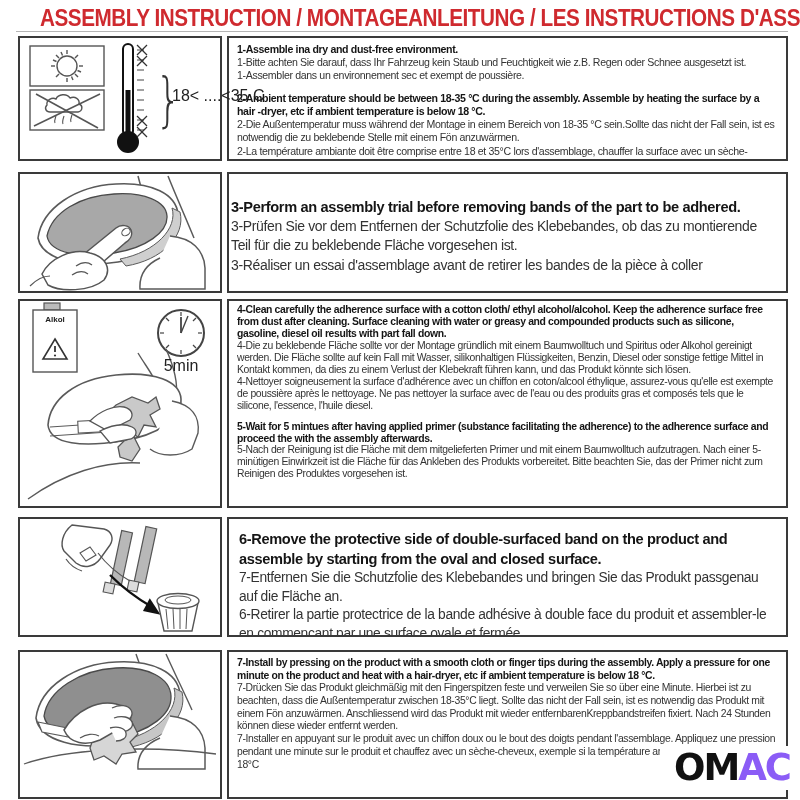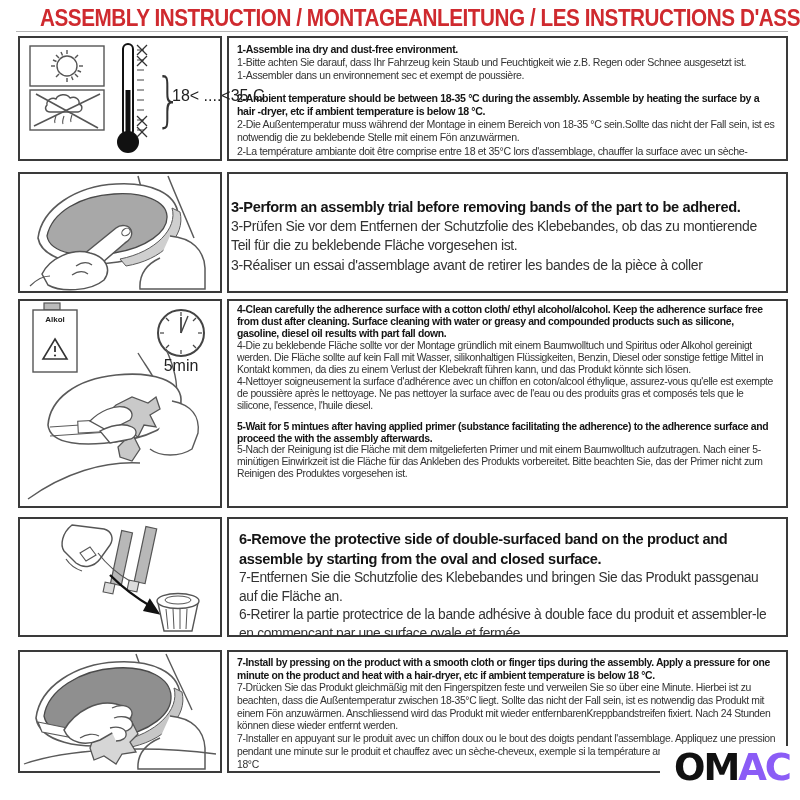--- a/index.html
+++ b/index.html
@@ -4,21 +4,21 @@
 <style>
   html,body{margin:0;padding:0;background:#ffffff;}
   .page{position:relative;width:800px;height:800px;background:#fff;overflow:hidden;
         font-family:"Liberation Sans",sans-serif;color:#222;}
   .title{position:absolute;top:5px;left:0;width:800px;text-align:center;
          color:#cf2a2f;font-weight:700;font-size:23px;letter-spacing:-0.5px;
          transform:scaleX(0.9);white-space:nowrap;}
   .title-rule{position:absolute;top:31px;left:16px;width:772px;border-top:1px solid #b5b5b5;}
   .row{position:absolute;left:18px;width:770px;display:flex;}
   .r1{top:36px;height:125px;} .r2{top:172px;height:121px;} .r3{top:299px;height:209px;}
-  .r4{top:517px;height:120px;} .r5{top:650px;height:123px;}
+  .r4{top:517px;height:120px;} .r5{top:650px;height:149px;}
   .cell{border:2px solid #3a3a3a;background:#fff;box-sizing:border-box;}
   .left{width:204px;margin-right:5px;flex:none;position:relative;}
   .right{flex:1;overflow:hidden;}
   .right p{margin:0;letter-spacing:-0.35px;}
   .b{font-weight:700;color:#151515;}
   .n{font-weight:400;color:#333;}
   .gap{margin-top:9px !important;}
   .txt-sm{padding:5px 8px 10px 8px;font-size:10.6px;line-height:1.25;}
   .txt-xs{padding:3px 8px 0 8px;font-size:10.4px;line-height:1.15;}
   .txt-lg{padding:23px 10px 0 2px;font-size:14px;line-height:1.38;}

